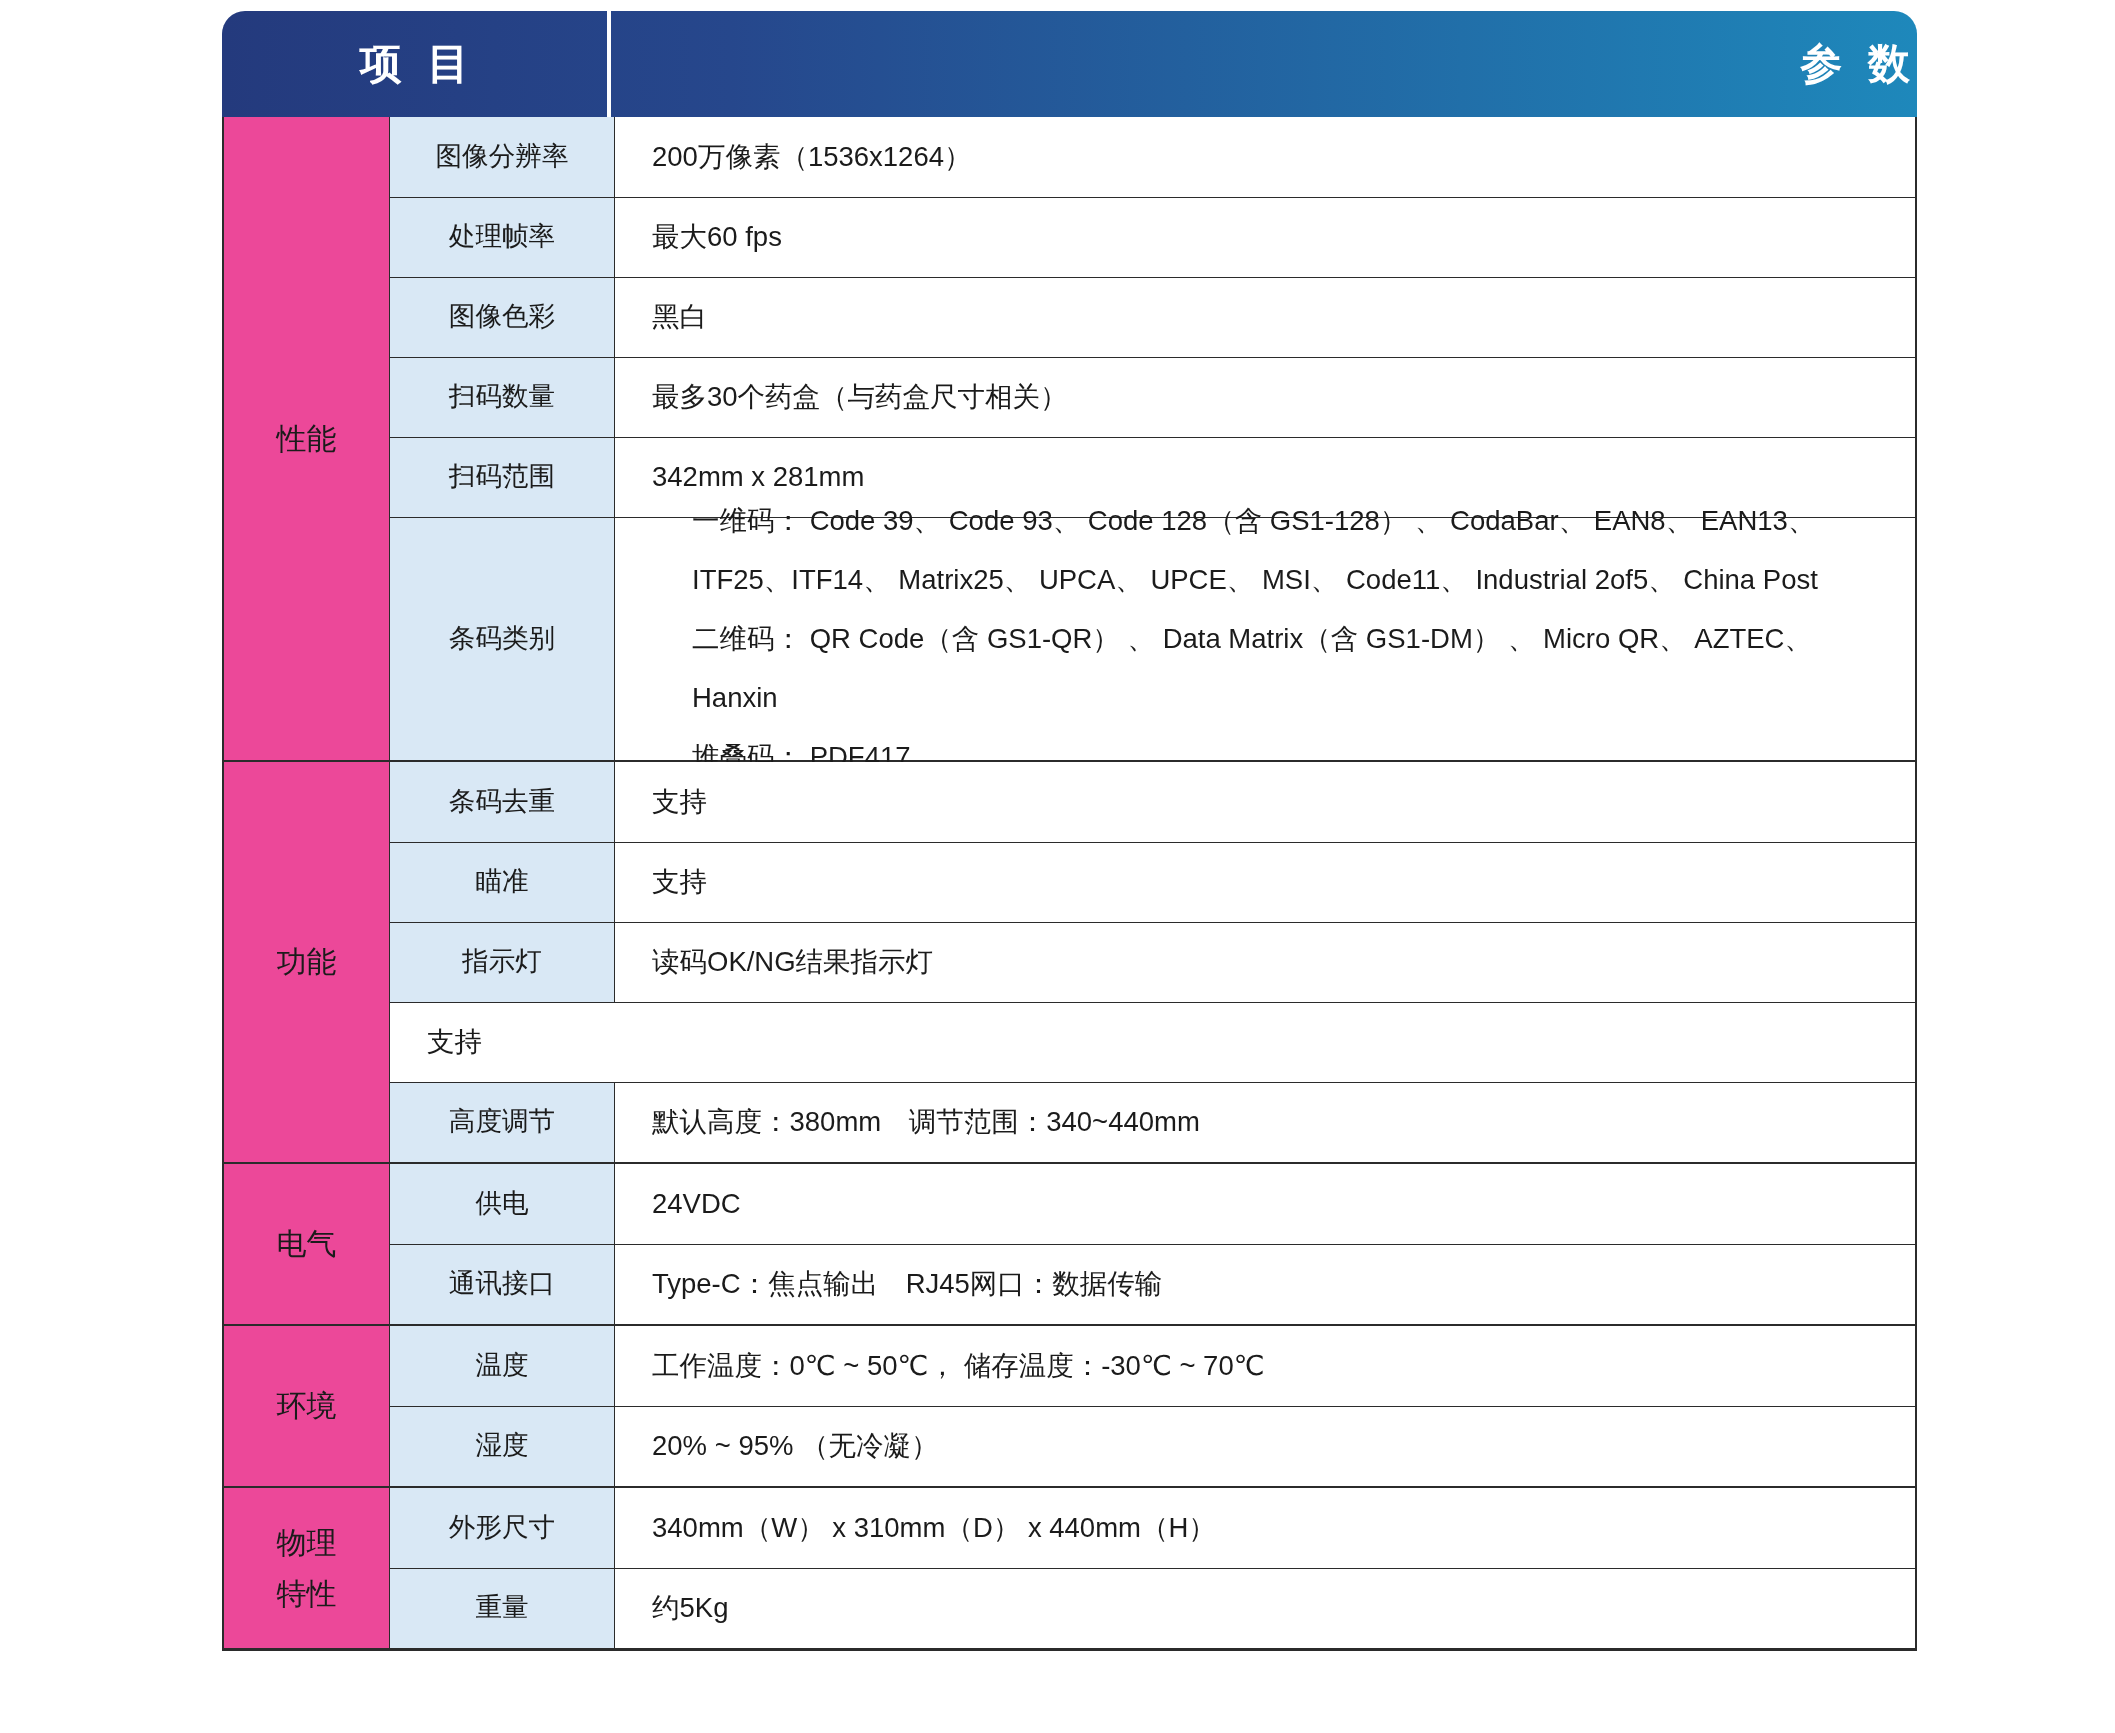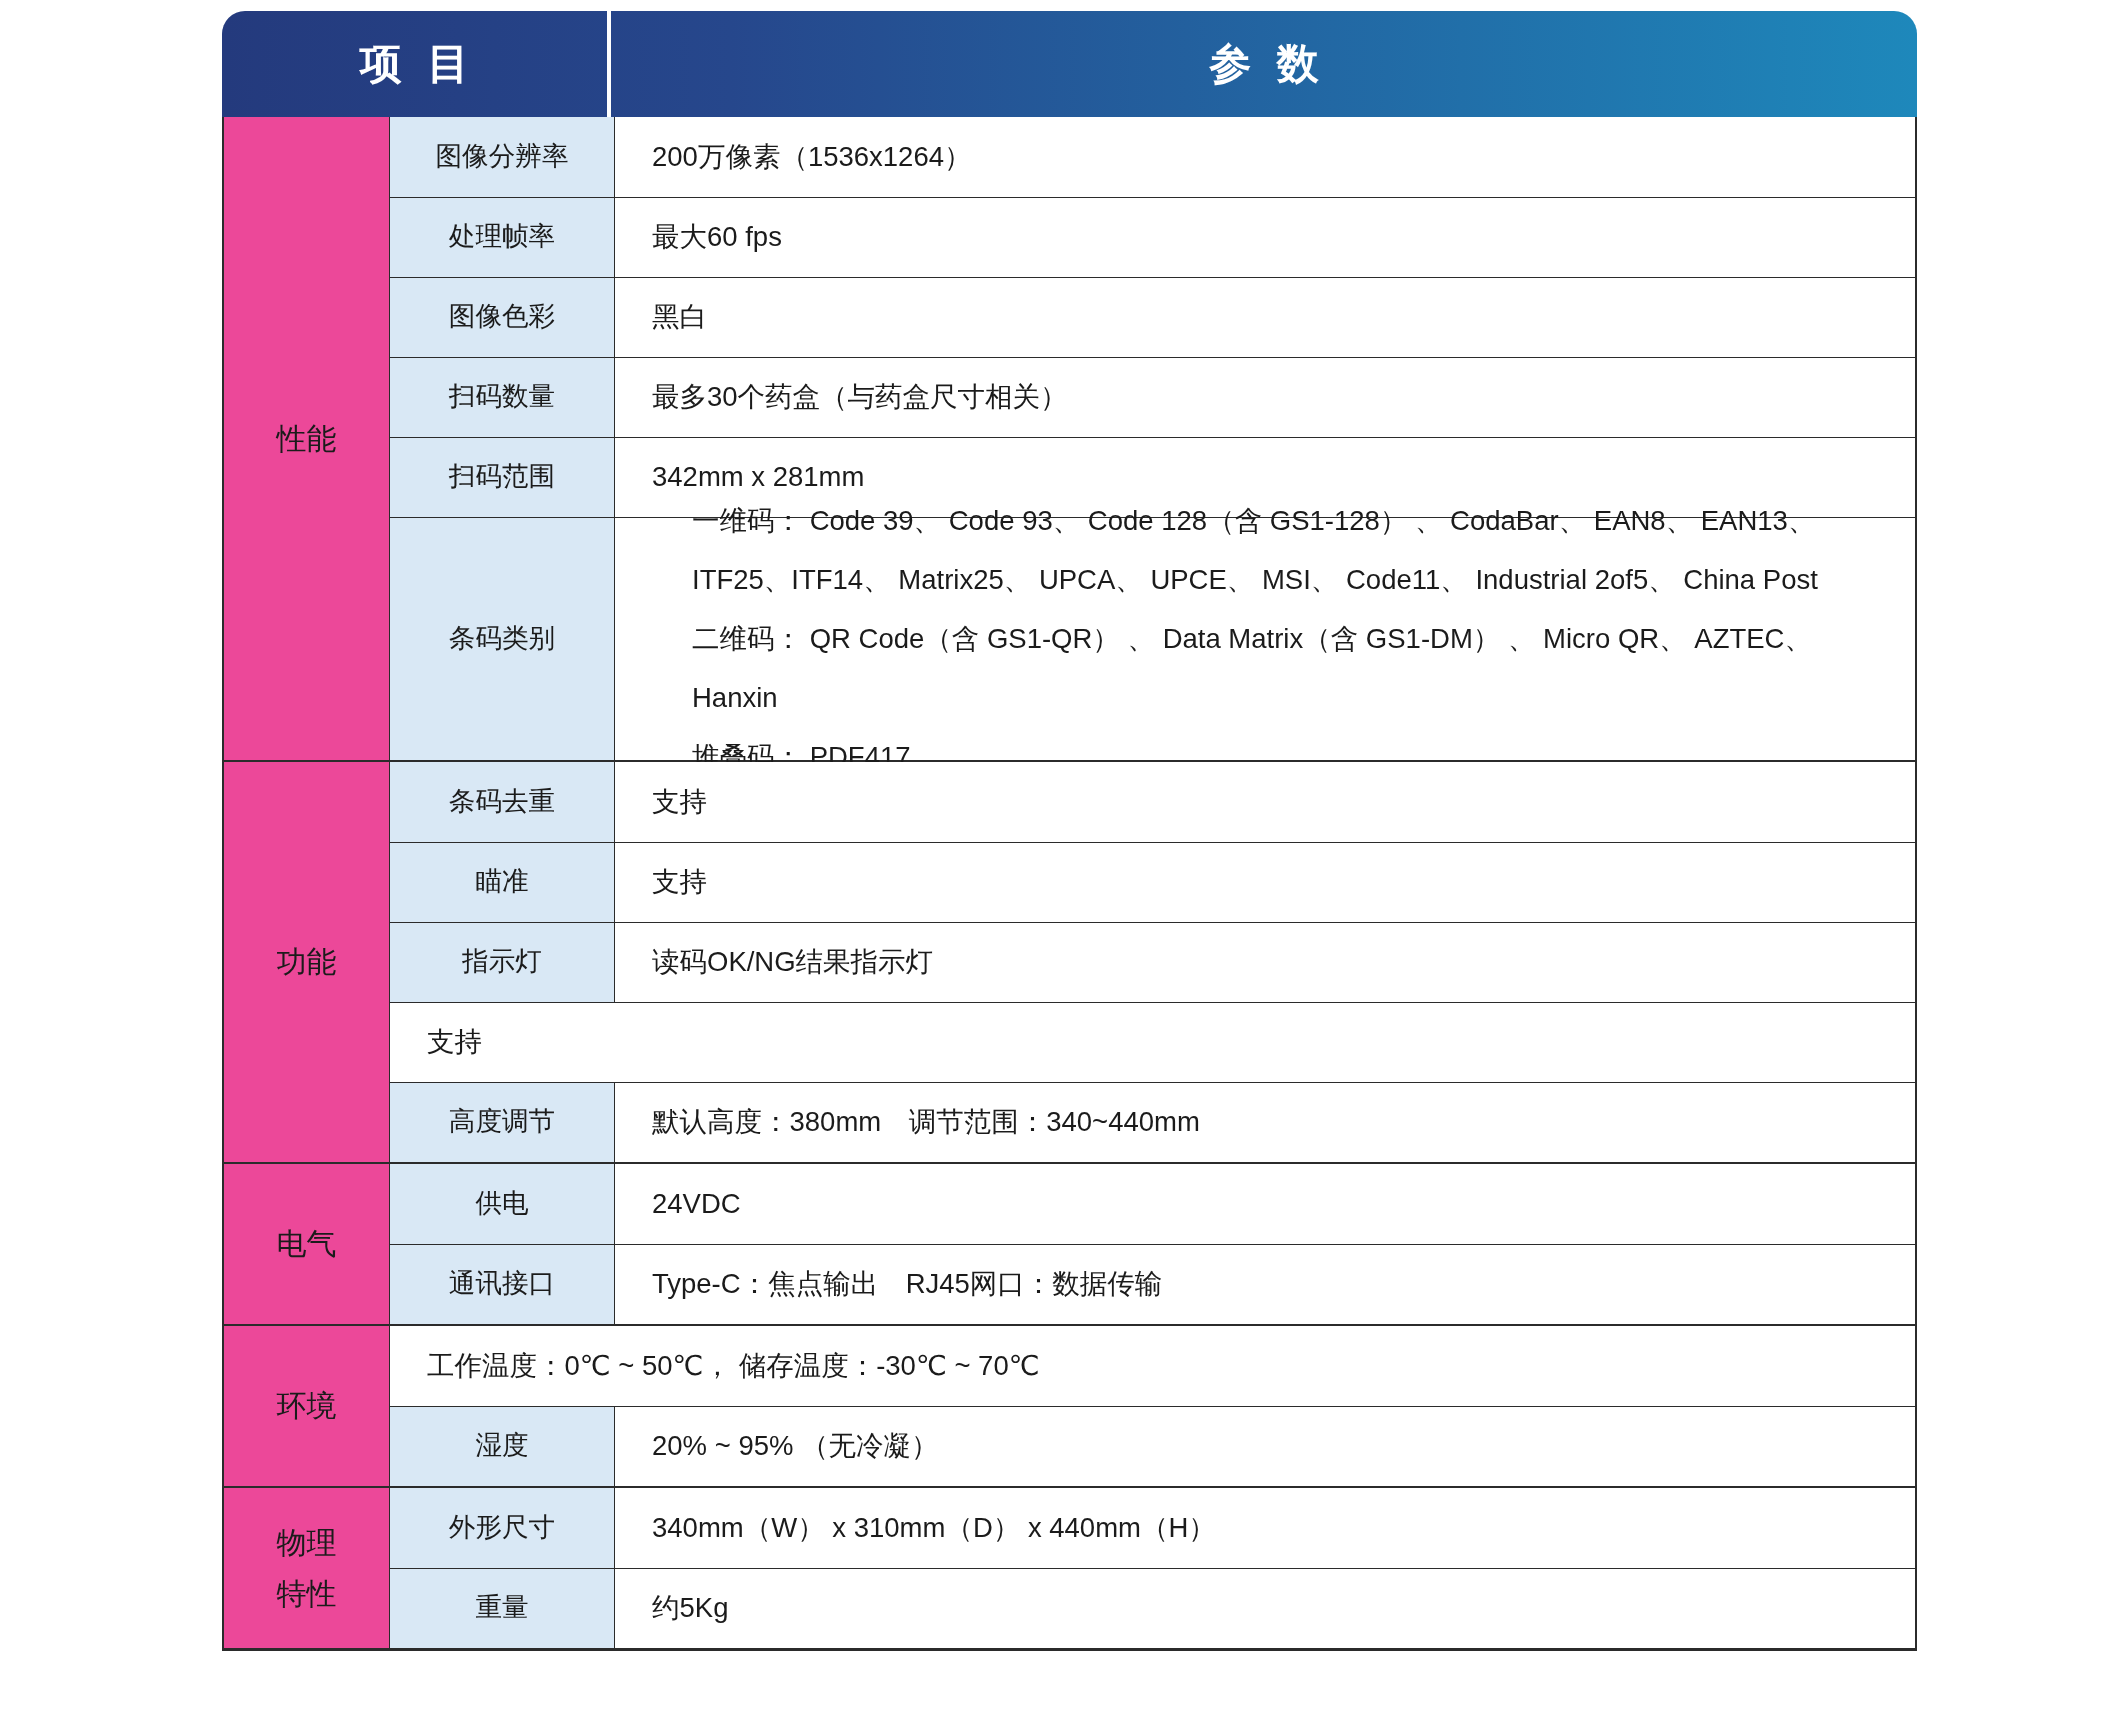--- a/index.html
+++ b/index.html
@@ -13,21 +13,21 @@
   
   .thead {
     display:flex; height:106px;
     border-radius:23px 23px 0 0; overflow:hidden;
     background:linear-gradient(90deg,#243a7d 0%,#26478c 30%,#1e88bb 100%);
   }
   .th-item {
     width:389px; border-right:4.4px solid #ffffff; box-sizing:border-box;
     display:flex; align-items:center; justify-content:center;
   }
-  .th-param { flex:1; display:flex; align-items:center; justify-content:center; }
+  .th-param { flex:1; display:flex; align-items:center; justify-content:flex-end; }
   .th-text {
     color:#ffffff; font-size:42px; font-weight:bold;
     letter-spacing:7px; padding-left:7px; 
   }
 
   
   .tbody {
     border-left:2.7px solid #2b2b2b; border-right:2.7px solid #2b2b2b;
     border-bottom:3.5px solid #2b2b2b; box-sizing:border-box; background:#fff;
   }
@@ -151,20 +151,21 @@
     <div class="label-cell">通讯接口</div>
     <div class="value-cell">Type-C：焦点输出　RJ45网口：数据传输</div>
   </div>
 </div>
   </div>
 
   <div class="section">
     <div class="group-cell">环境</div>
     <div class="section-rows">
   <div class="row">
+    <div class="label-cell">温度</div>
     <div class="value-cell">工作温度：0℃ ~ 50℃， 储存温度：-30℃ ~ 70℃</div>
   </div>
 
   <div class="row">
     <div class="label-cell">湿度</div>
     <div class="value-cell">20% ~ 95% （无冷凝）</div>
   </div>
 </div>
   </div>
 

